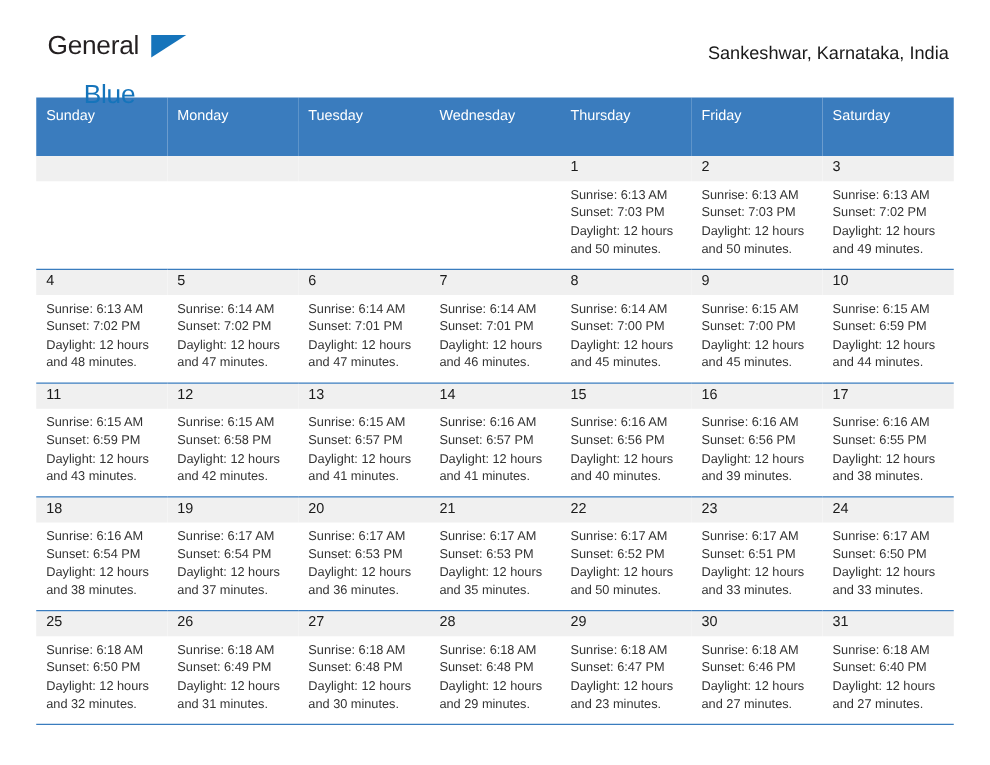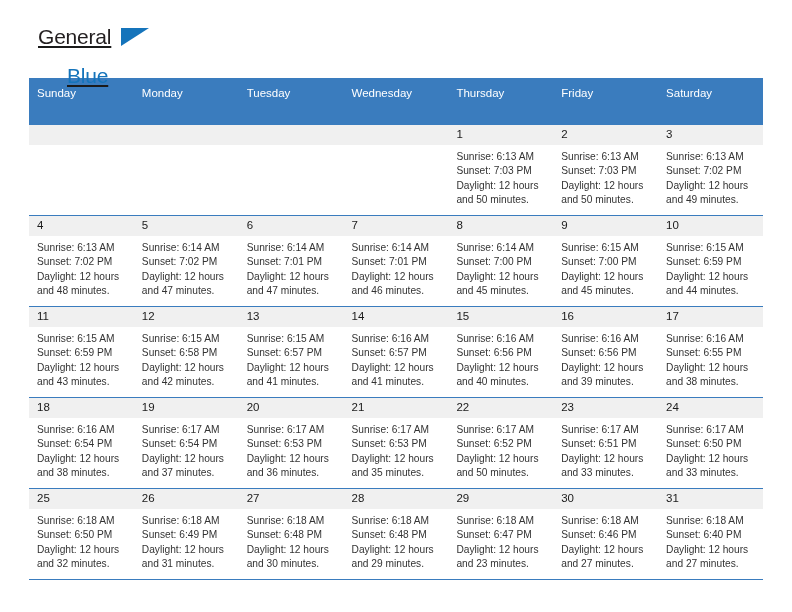--- a/index.html
+++ b/index.html
@@ -24,21 +24,20 @@
   }
 
   
   .top {
     display: flex;
     align-items: flex-start;
     justify-content: space-between;
     padding-top: 26px;
     height: 72px;
     box-sizing: border-box;
-    text-decoration: underline;
   }
   .brand {
     position: relative;
     width: 130px;
     height: 50px;
     flex: none;
     padding-left: 9px;
     box-sizing: border-box;
   }
   .brand-general {
@@ -147,20 +146,21 @@
 
 <div class="page">
 
   <div class="top">
     <div class="brand">
       <span class="brand-general">General</span>
       <span class="brand-flag"></span>
       <span class="brand-blue">Blue</span>
     </div>
     <div class="titles">
+      <div class="location">Sankeshwar, Karnataka, India</div>
     </div>
   </div>
 
   <table class="calendar">
     <thead>
       <tr>
         <th>Sunday</th>
         <th>Monday</th>
         <th>Tuesday</th>
         <th>Wednesday</th>

